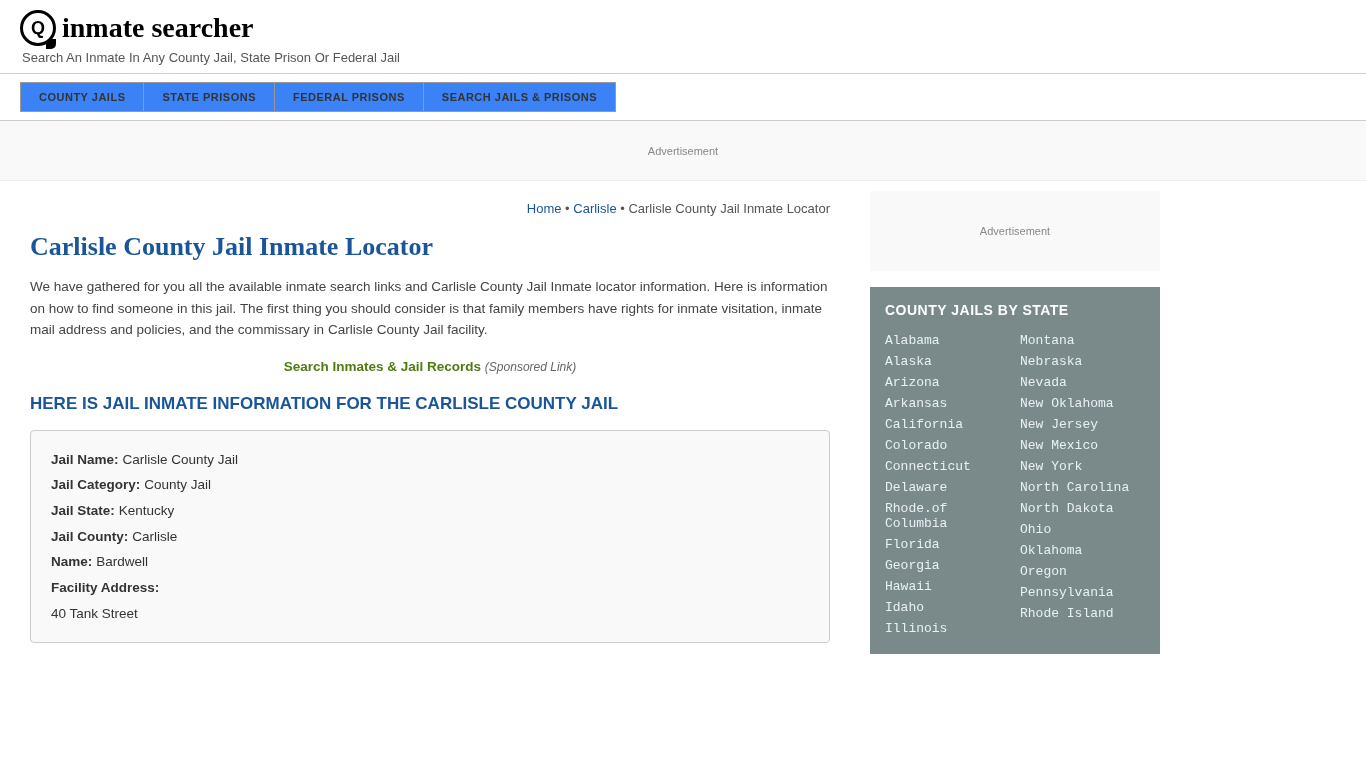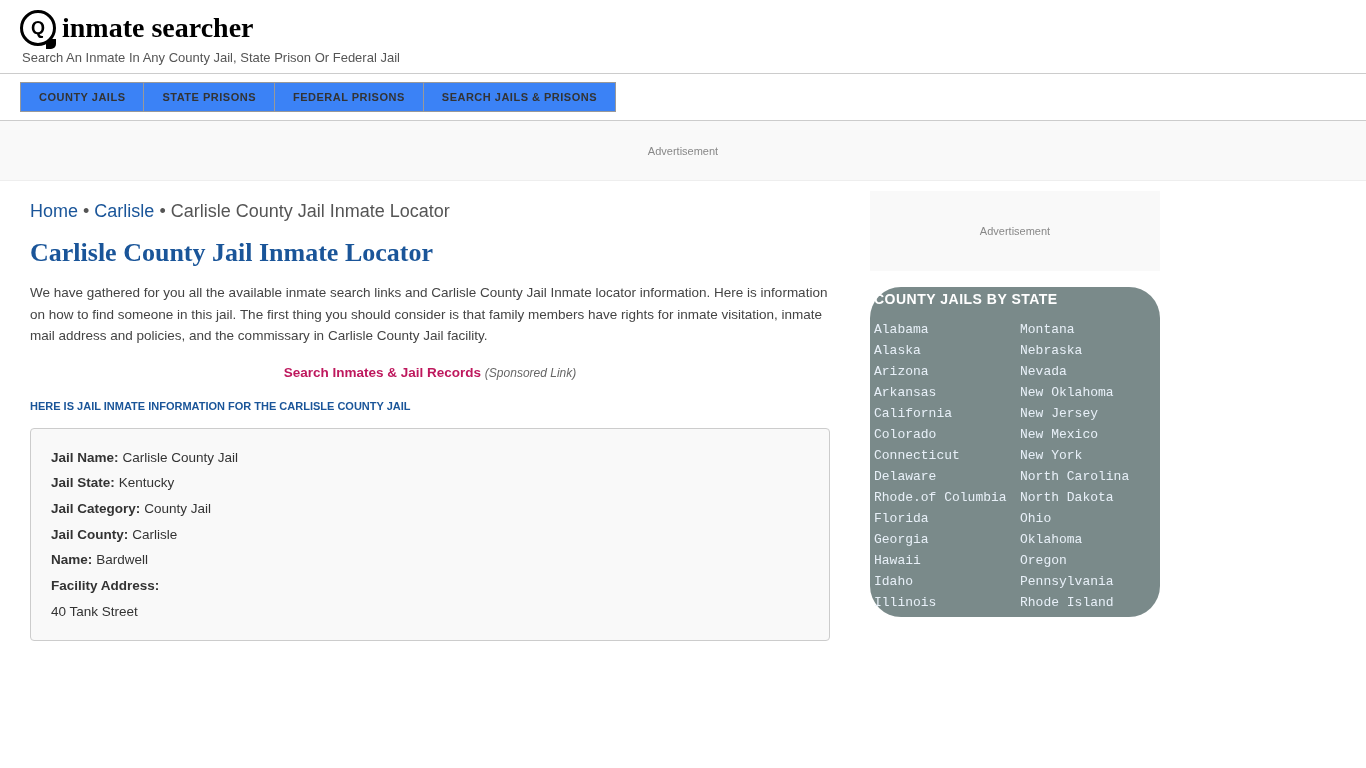--- a/index.html
+++ b/index.html
@@ -21,48 +21,48 @@
 
     
     #ad-banner { text-align: center; padding: 10px; font-size: 11px; color: #888; background: #f9f9f9; border-bottom: 1px solid #eee; min-height: 60px; display: flex; align-items: center; justify-content: center; }
 
     
     #main { display: flex; gap: 0; }
     #content { flex: 1; padding: 20px 30px; max-width: 860px; }
     #sidebar { width: 310px; padding: 10px; flex-shrink: 0; }
 
     
-    #breadcrumb { font-size: 18px; color: #555; margin-bottom: 16px; }
+    #breadcrumb { font-size: 13px; color: #555; margin-bottom: 16px; text-align: right; }
     #breadcrumb a { color: #1a5599; text-decoration: none; }
 
     
     #page-title { font-size: 26px; color: #1a5599; font-family: Georgia, serif; margin-bottom: 14px; border-bottom: none; }
 
     
     #intro-text { font-size: 13.5px; line-height: 1.6; color: #444; margin-bottom: 18px; }
 
     
     #search-link-area { text-align: center; margin-bottom: 20px; font-size: 13.5px; }
-    #search-link-area a { color: #be185d; font-weight: bold; text-decoration: none; }
+    #search-link-area a { color: #4d7c0f; font-weight: bold; text-decoration: none; }
     #search-link-area .sponsored { color: #666; font-style: italic; font-size: 12px; }
 
     
-    #section-heading { font-size: 11px; font-weight: bold; color: #1a5599; margin-bottom: 16px; }
+    #section-heading { font-size: 17px; font-weight: bold; color: #1a5599; margin-bottom: 16px; }
 
     
     #info-box { border: 1px solid #ccc; border-radius: 4px; padding: 16px 20px; background: #f9f9f9; font-size: 13.5px; line-height: 1.9; }
     .info-row { display: flex; gap: 4px; }
     .info-label { font-weight: bold; white-space: nowrap; text-align: right; }
     .info-value { color: #333; }
 
     
     #sidebar-ad { text-align: center; font-size: 11px; color: #888; background: #f9f9f9; min-height: 80px; display: flex; align-items: center; justify-content: center; margin-bottom: 16px; }
 
     
-    #state-list-box { background: #7a8a8a; padding: 4px; border-radius: 31px; }
+    #state-list-box { background: #7a8a8a; padding: 15px; }
     #state-list-title { font-size: 14px; font-weight: bold; color: #fff; margin-bottom: 12px; text-transform: uppercase; letter-spacing: 0.5px; }
     #state-columns { display: grid; grid-template-columns: 1fr 1fr; gap: 2px 10px; }
     .state-item { font-size: 13px; color: #e8f0f8; padding: 3px 0; cursor: pointer; font-family: Liberation Mono, monospace; }
   </style>
 </head>
 <body>
 
 <div id="header">
   <div id="logo-area">
     <div id="logo-icon">Q</div>
@@ -107,26 +107,26 @@
     </div>
 
     <div id="section-heading">HERE IS JAIL INMATE INFORMATION FOR THE CARLISLE COUNTY JAIL</div>
 
     <div id="info-box">
       <div class="info-row">
         <span class="info-label">Jail Name:</span>
         <span class="info-value"> Carlisle County Jail</span>
       </div>
       <div class="info-row">
+        <span class="info-label">Jail Category:</span>
+        <span class="info-value"> County Jail</span>
+      </div>
+      <div class="info-row">
         <span class="info-label">Jail State:</span>
         <span class="info-value"> Kentucky</span>
-      </div>
-      <div class="info-row">
-        <span class="info-label">Jail Category:</span>
-        <span class="info-value"> County Jail</span>
       </div>
       <div class="info-row">
         <span class="info-label">Jail County:</span>
         <span class="info-value"> Carlisle</span>
       </div>
       <div class="info-row">
         <span class="info-label">Name:</span>
         <span class="info-value"> Bardwell</span>
       </div>
       <div class="info-row">

